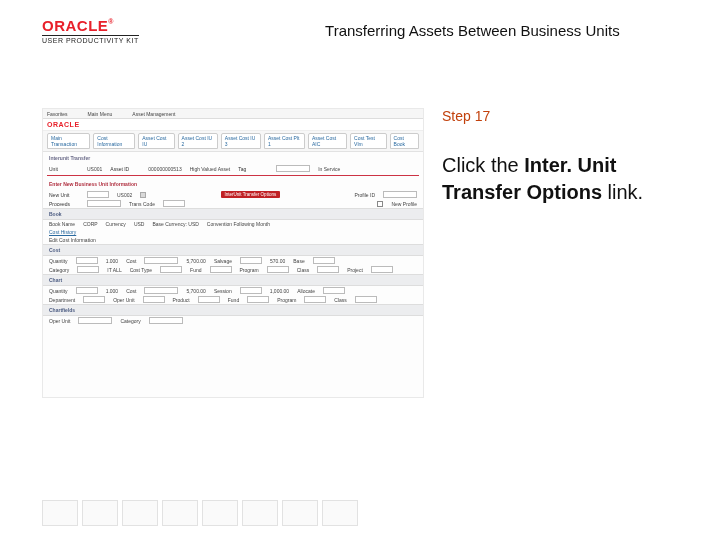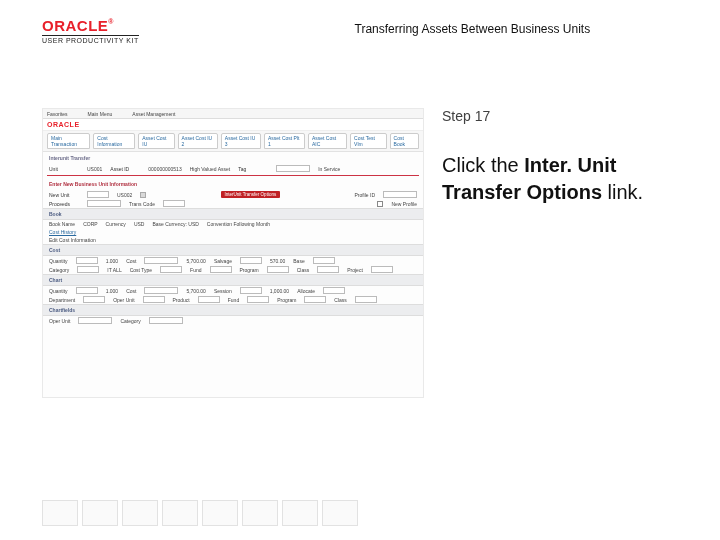--- a/index.html
+++ b/index.html
@@ -35,21 +35,21 @@
     font-size: 7px;
     letter-spacing: 0.5px;
     color: #222;
     border-top: 1px solid #222;
     margin-top: 2px;
     padding-top: 1px;
   }
   .page-title {
     flex: 1;
     text-align: center;
-    font-size: 12px;
+    font-size: 15px;
     color: #111;
     padding-top: 4px;
     padding-left: 60px;
   }
   .content {
     display: flex;
     padding: 56px 14px 0 42px;
     gap: 18px;
     align-items: flex-start;
   }
@@ -92,21 +92,21 @@
   .ss-redline { height:1px; background:#c34; margin:2px 4px; }
   .ss-bar { background:#ecedef; border-top:1px solid #ddd; border-bottom:1px solid #ddd; padding:2px 6px; color:#4a5a80; font-weight:bold; }
   .ss-link { color:#2a6aa0; text-decoration:underline; }
   .ss-icon { width:6px; height:6px; background:#d9d9d9; border:1px solid #aaa; display:inline-block; }
   .right-col {
     flex: 1;
     padding-top: 0;
   }
   .step-label {
     font-size: 14px;
-    color: #404040;
+    color: #c2410c;
     margin-bottom: 28px;
   }
   .instruction {
     font-size: 20px;
     color: #111;
     line-height: 1.35;
     max-width: 230px;
   }
   .instruction .b { font-weight: bold; }
   .pager {

